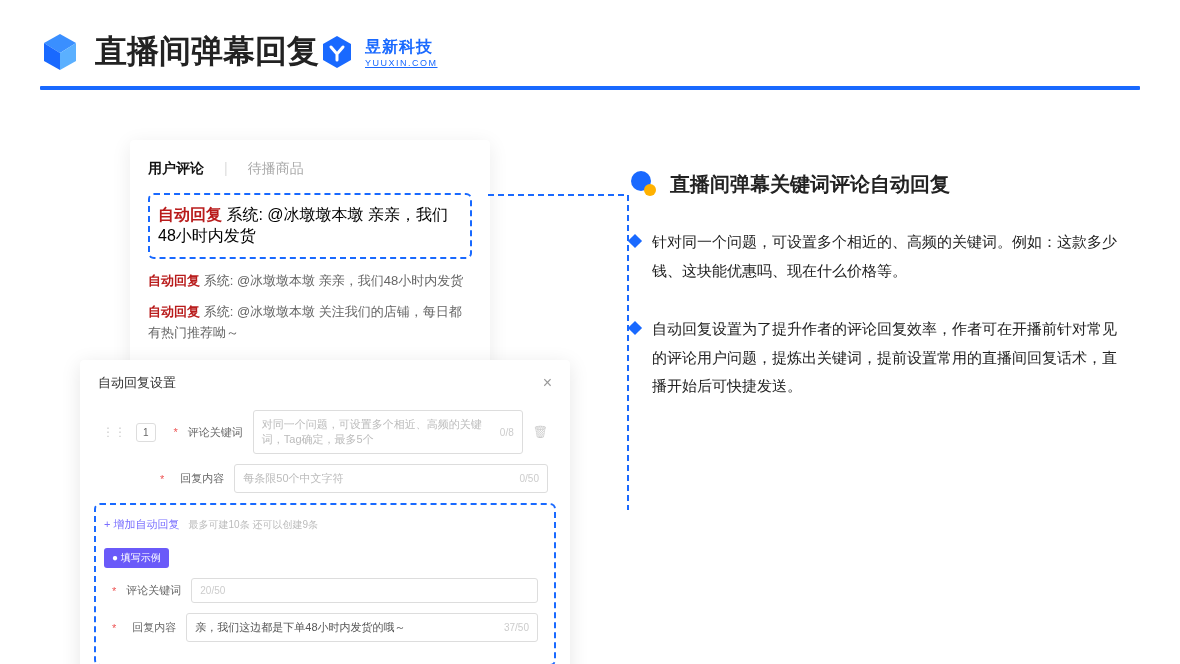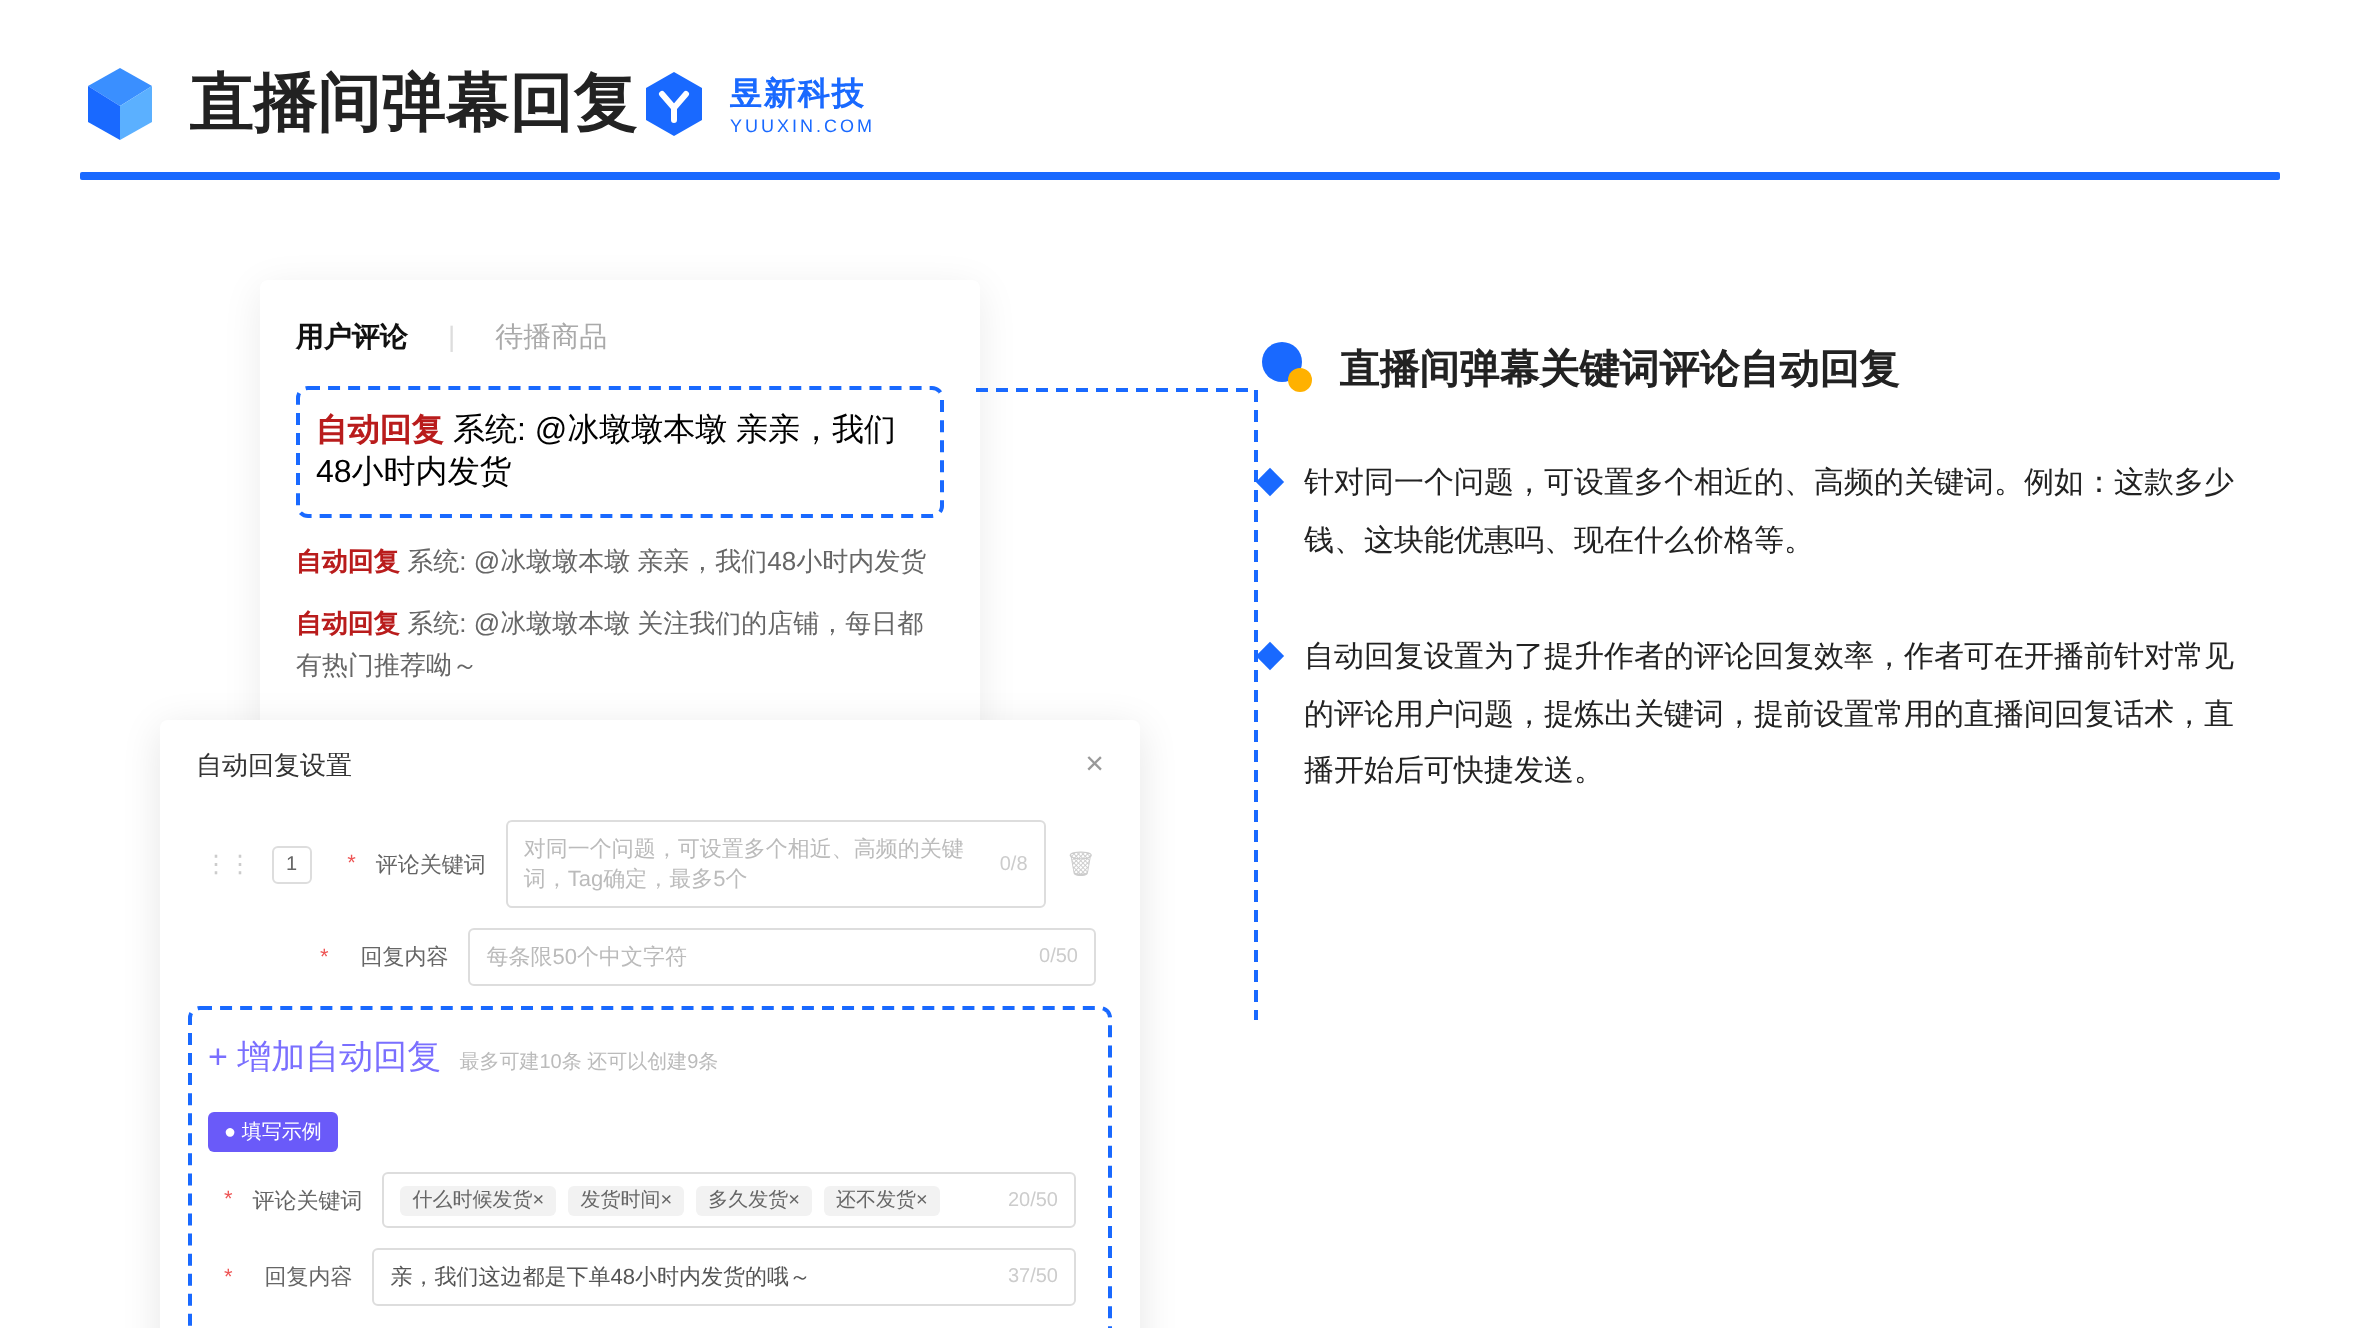--- a/index.html
+++ b/index.html
@@ -5,21 +5,21 @@
 *{margin:0;padding:0;box-sizing:border-box;}
 body{width:1180px;height:664px;background:#fff;font-family:-apple-system,"Microsoft YaHei",sans-serif;position:relative;overflow:hidden;}
 .header{display:flex;align-items:center;justify-content:flex-start;padding:30px 40px 0 40px;}
 .title-group{display:flex;align-items:center;gap:15px;}
 .cube-icon{width:40px;height:40px;}
 .main-title{font-size:32px;font-weight:600;color:#222;}
 .brand-group{display:flex;align-items:center;gap:10px;}
 .brand-icon{width:36px;height:36px;}
 .brand-text{display:flex;flex-direction:column;}
 .brand-cn{font-size:16px;font-weight:700;color:#1969ff;letter-spacing:1px;}
-.brand-en{font-size:9px;color:#1969ff;letter-spacing:1.5px;}
+.brand-en{font-size:9px;color:#1969ff;letter-spacing:1.5px;text-decoration:underline;}
 .divider{height:4px;background:#1969ff;margin:12px 40px 0 40px;border-radius:1px;}
 .content{display:flex;padding:50px 60px 0 130px;gap:60px;}
 .left-col{position:relative;width:440px;}
 .right-col{flex:1;padding-top:30px;}
 .section-head{display:flex;align-items:flex-end;gap:12px;margin-bottom:30px;}
 .bubble-icon{width:28px;height:28px;position:relative;}
 .section-title{font-size:20px;font-weight:600;color:#222;}
 .bullet-item{display:flex;gap:12px;margin-bottom:30px;font-size:15px;line-height:1.9;color:#222;}
 .diamond{width:10px;height:10px;background:#1969ff;transform:rotate(45deg);flex-shrink:0;margin-top:8px;}
 .comments-card{position:absolute;top:0;left:0;width:360px;background:#fff;box-shadow:0 4px 20px rgba(0,0,0,0.08);border-radius:4px;padding:20px 18px;}
@@ -36,21 +36,21 @@
 .form-row{display:flex;align-items:center;gap:10px;margin-bottom:10px;padding:0 8px;}
 .row-label{color:#666;min-width:50px;text-align:right;}
 .required{color:#e55;}
 .input-box{flex:1;border:1px solid #ddd;border-radius:3px;padding:6px 8px;font-size:11px;color:#bbb;display:flex;justify-content:space-between;align-items:center;}
 .input-box.filled{color:#555;}
 .count{color:#ccc;font-size:10px;}
 .num-badge{border:1px solid #ddd;padding:3px 6px;border-radius:3px;color:#666;font-size:10px;margin-right:8px;}
 .drag-dots{color:#ccc;font-size:12px;}
 .trash{color:#ccc;font-size:12px;}
 .example-block{border:2px dashed #1969ff;border-radius:6px;padding:12px 8px;margin-top:8px;}
-.add-link{color:#7a6fff;font-size:17px;margin-bottom:8px;display:inline-block;}
+.add-link{color:#7a6fff;font-size:11px;margin-bottom:8px;display:inline-block;}
 .sub-text{color:#bbb;font-size:10px;margin-left:6px;}
 .example-badge{background:#6a5af9;color:#fff;font-size:10px;padding:3px 8px;border-radius:3px;display:inline-block;margin-bottom:10px;}
 .tag-pill{background:#f2f2f2;border-radius:3px;padding:2px 6px;font-size:10px;color:#666;margin-right:3px;}
 .connector{position:absolute;top:50px;left:358px;width:150px;height:330px;pointer-events:none;}
 </style>
 </head>
 <body>
 
 <div class="header">
   <div class="title-group">
@@ -133,26 +133,20 @@
       <div class="example-block">
         <div style="margin-bottom:8px;">
           <span class="add-link">+ 增加自动回复</span>
           <span class="sub-text">最多可建10条 还可以创建9条</span>
         </div>
         <span class="example-badge">● 填写示例</span>
         <div class="form-row">
           <span class="required">*</span>
           <span class="row-label">评论关键词</span>
           <div class="input-box filled">
-            <span>
-              <span class="tag-pill">什么时候发货×</span>
-              <span class="tag-pill">发货时间×</span>
-              <span class="tag-pill">多久发货×</span>
-              <span class="tag-pill">还不发货×</span>
-            </span>
             <span class="count">20/50</span>
           </div>
         </div>
         <div class="form-row">
           <span class="required">*</span>
           <span class="row-label">回复内容</span>
           <div class="input-box filled">
             <span>亲，我们这边都是下单48小时内发货的哦～</span>
             <span class="count">37/50</span>
           </div>

